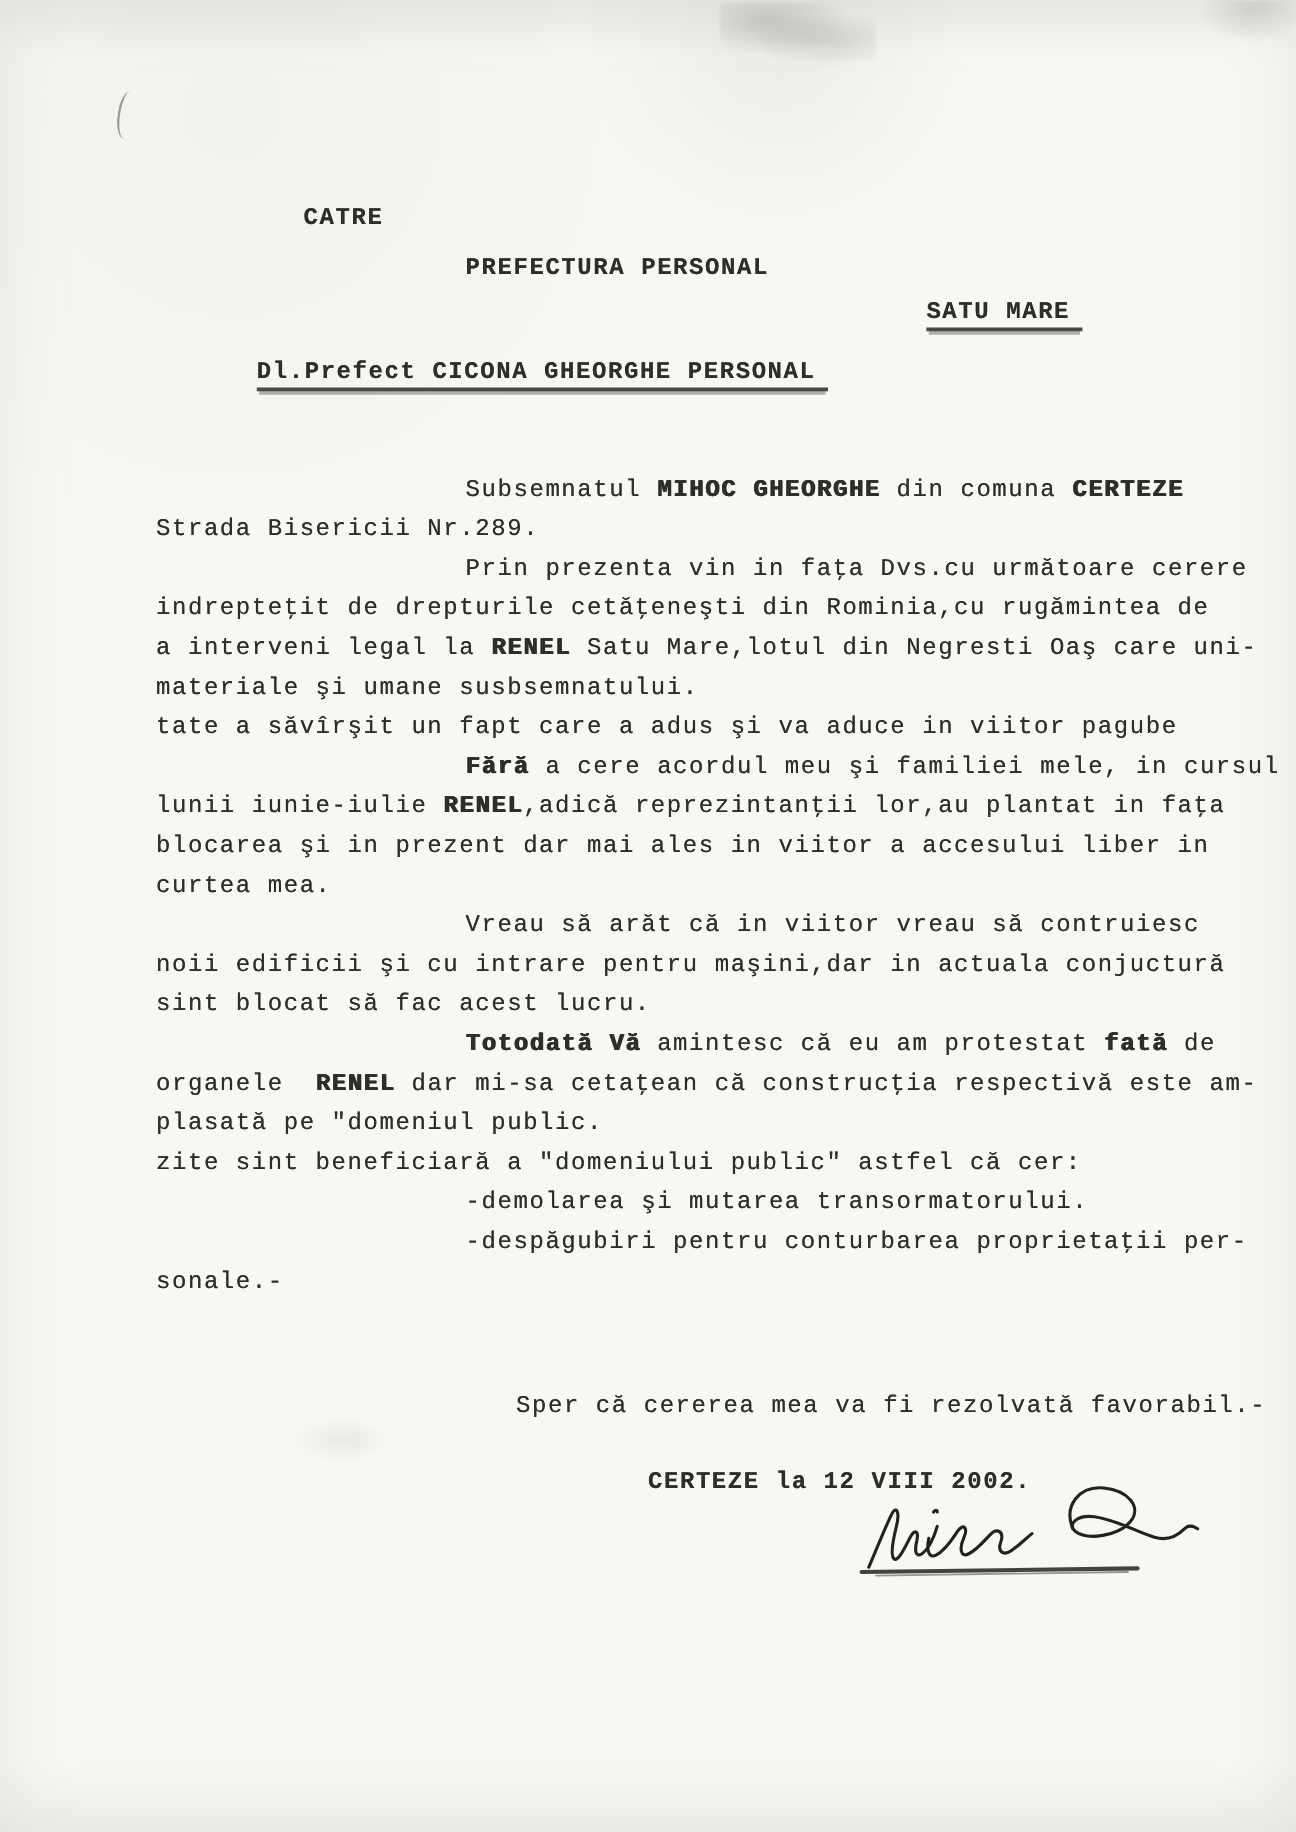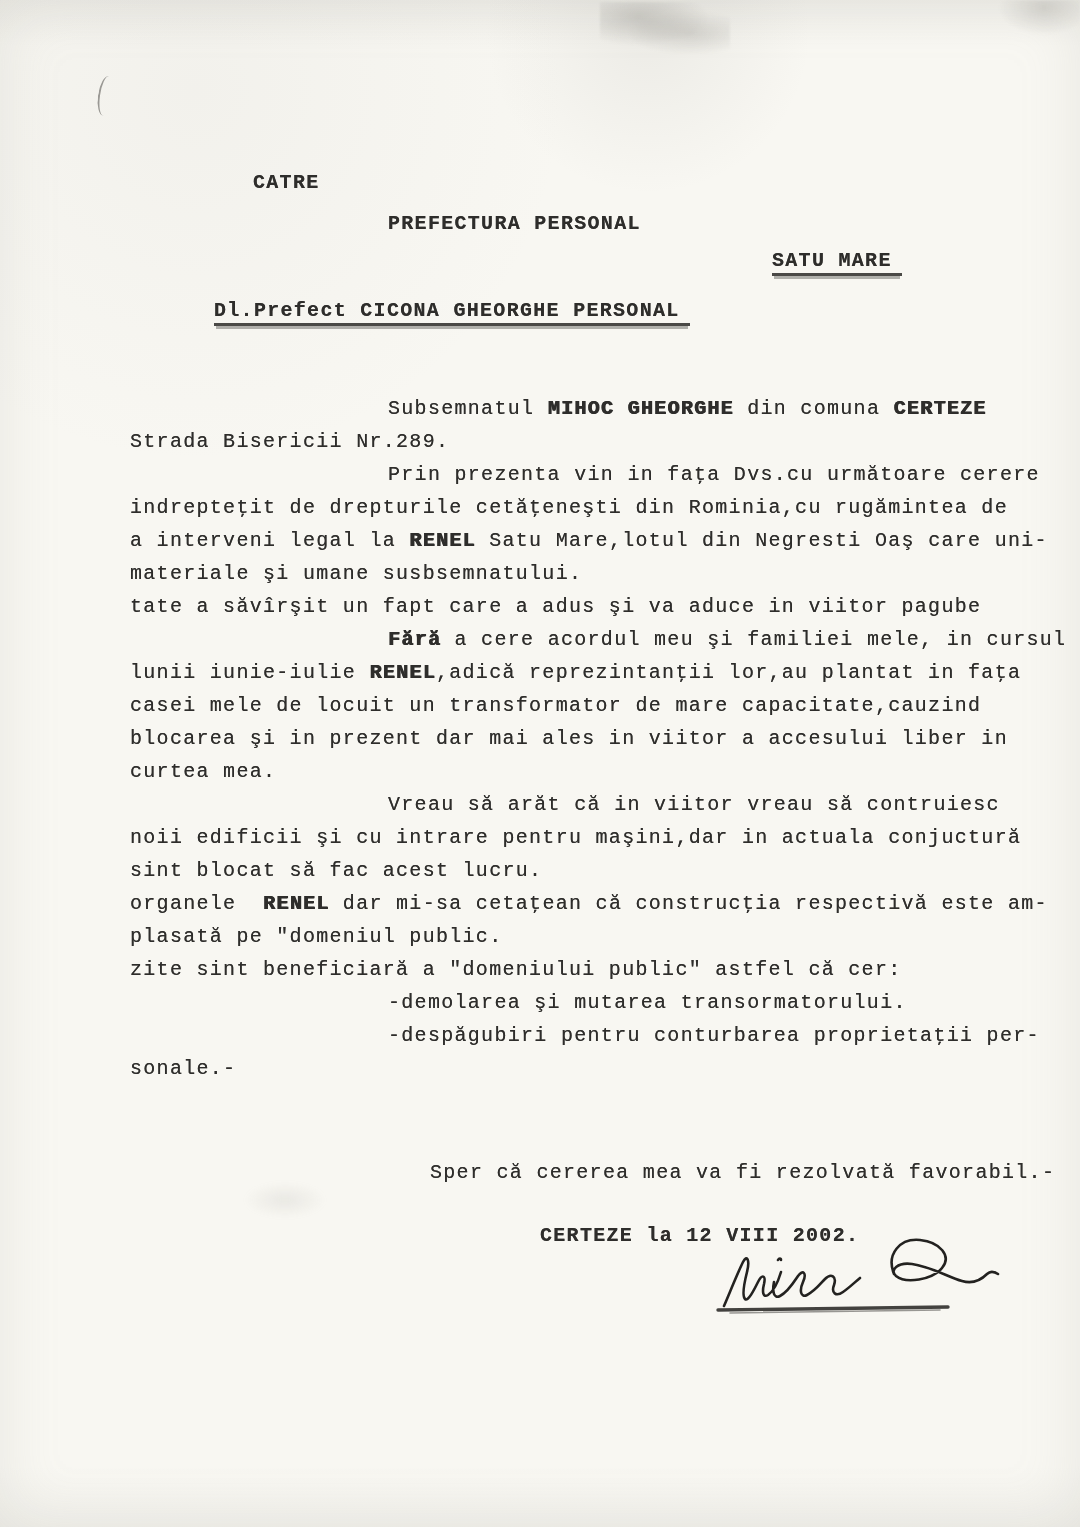--- a/index.html
+++ b/index.html
@@ -76,26 +76,26 @@
   <div class="body-block">
     <div class="tw line indent"><span>Subsemnatul </span><span class="b">MIHOC GHEORGHE</span><span> din comuna </span><span class="b">CERTEZE</span></div>
     <div class="tw line"><span>Strada Bisericii Nr.289.</span></div>
     <div class="tw line indent"><span>Prin prezenta vin in faţa Dvs.cu următoare cerere</span></div>
     <div class="tw line"><span>indrepteţit de drepturile cetăţeneşti din Rominia,cu rugămintea de</span></div>
     <div class="tw line"><span>a interveni legal la </span><span class="b">RENEL</span><span> Satu Mare,lotul din Negresti Oaş care uni-</span></div>
     <div class="tw line"><span>materiale şi umane susbsemnatului.</span></div>
     <div class="tw line"><span>tate a săvîrşit un fapt care a adus şi va aduce in viitor pagube</span></div>
     <div class="tw line indent"><span class="b">Fără</span><span> a cere acordul meu şi familiei mele, in cursul</span></div>
     <div class="tw line"><span>lunii iunie-iulie </span><span class="b">RENEL</span><span>,adică reprezintanţii lor,au plantat in faţa</span></div>
-    <div class="tw line"><span>casei mele de locuit un transformator de mare capacitate,cauzind</span></div>
     <div class="tw line"><span>blocarea şi in prezent dar mai ales in viitor a accesului liber in</span></div>
     <div class="tw line"><span>curtea mea.</span></div>
     <div class="tw line indent"><span>Vreau să arăt că in viitor vreau să contruiesc</span></div>
     <div class="tw line"><span>noii edificii şi cu intrare pentru maşini,dar in actuala conjuctură</span></div>
     <div class="tw line"><span>sint blocat să fac acest lucru.</span></div>
+    <div class="tw line indent"><span class="b">Totodată Vă</span><span> amintesc că eu am protestat </span><span class="b">fată</span><span> de</span></div>
     <div class="tw line"><span>organele  </span><span class="b">RENEL</span><span> dar mi-sa cetaţean că construcţia respectivă este am-</span></div>
     <div class="tw line"><span>plasată pe "domeniul public.</span></div>
     <div class="tw line"><span>zite sint beneficiară a "domeniului public" astfel că cer:</span></div>
     <div class="tw line indent"><span>-demolarea şi mutarea transormatorului.</span></div>
     <div class="tw line indent"><span>-despăgubiri pentru conturbarea proprietaţii per-</span></div>
     <div class="tw line"><span>sonale.-</span></div>
   </div>
 
   <div class="tw hope">Sper că cererea mea va fi rezolvată favorabil.-</div>
   <div class="tw dateline">CERTEZE la 12 VIII 2002.</div>

